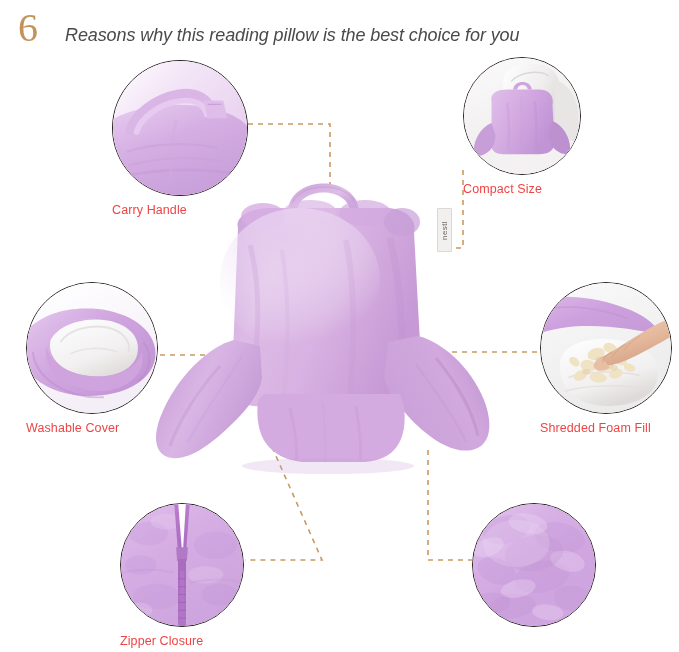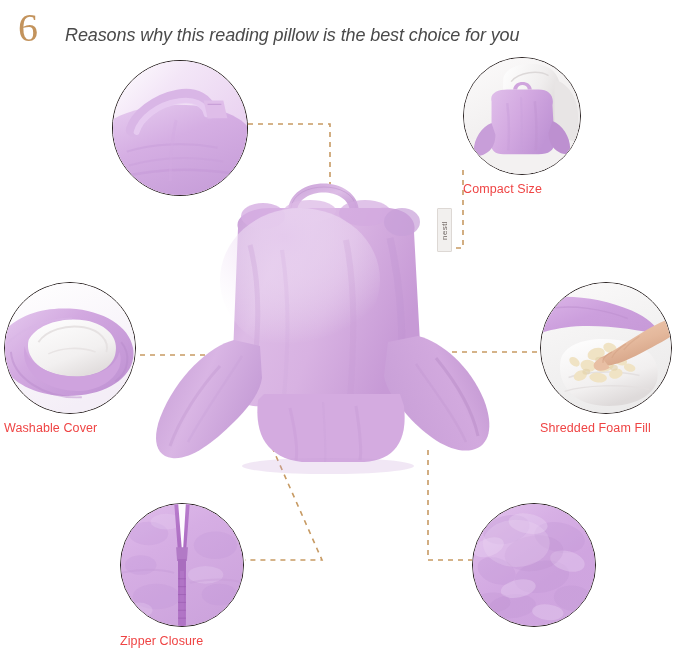--- a/index.html
+++ b/index.html
@@ -247,20 +247,21 @@
         <path d="M 20 70 C 24 56 44 40 66 36 C 84 33 96 40 98 52" fill="none" stroke="#d9b6e6" stroke-width="14" stroke-linecap="round"></path>
         <path d="M 24 72 C 28 58 46 44 66 41 C 82 38 93 44 95 54" fill="none" stroke="#e8cff2" stroke-width="6" stroke-linecap="round" opacity="0.8"></path>
         <path d="M 92 40 L 112 40 L 116 58 L 96 58 Z" fill="#dfbde9"></path>
         <path d="M 96 44 L 110 44" stroke="#c9a0d8" stroke-width="1.2"></path>
         <path d="M 14 92 C 40 84 74 82 106 88" fill="none" stroke="#c79ed9" stroke-width="2" opacity="0.5"></path>
         <path d="M 16 106 C 44 98 78 96 112 102" fill="none" stroke="#c79ed9" stroke-width="2" opacity="0.4"></path>
         <path d="M 8 118 C 40 110 80 108 120 114" fill="none" stroke="#c093d4" stroke-width="2.5" opacity="0.35"></path>
         <path d="M 64 60 C 60 78 58 98 58 122" fill="none" stroke="#d2a9e0" stroke-width="3" opacity="0.4"></path>
       </svg>
     </div>
+    <div class="callout-label">Carry Handle</div>
   </div>
 
   <div class="callout" style="left:463px; top:57px;">
     <div class="callout-circle" style="width:118px; height:118px;">
       <svg class="photo" viewBox="0 0 118 118">
         <defs>
           <linearGradient id="cs-bg" x1="0" y1="0" x2="0.5" y2="1">
             <stop offset="0%" stop-color="#fcfbfb"></stop>
             <stop offset="100%" stop-color="#ebe8e8"></stop>
           </linearGradient>
@@ -290,21 +291,21 @@
 
         <path d="M 50 32 C 51 22 68 22 69 32 L 65 32 C 64 26 55 26 54 32 Z" fill="#cfa4dd"></path>
         <path d="M 44 46 C 46 62 46 80 45 94" fill="none" stroke="#c79ed9" stroke-width="2.5" opacity="0.45"></path>
         <path d="M 72 44 C 74 62 74 80 73 94" fill="none" stroke="#bd90d0" stroke-width="2.5" opacity="0.4"></path>
         <path d="M 58 40 C 59 60 59 80 58 96" fill="none" stroke="#c79ed9" stroke-width="2" opacity="0.3"></path>
       </svg>
     </div>
     <div class="callout-label">Compact Size</div>
   </div>
 
-  <div class="callout" style="left:4px; top:282px;">
+  <div class="callout" style="left:26px; top:282px;">
     <div class="callout-circle" style="width:132px; height:132px;">
       <svg class="photo" viewBox="0 0 132 132">
         <defs>
           <linearGradient id="wc-bg" x1="0" y1="0" x2="0.4" y2="1">
             <stop offset="0%" stop-color="#ffffff"></stop>
             <stop offset="100%" stop-color="#f4eef7"></stop>
           </linearGradient>
           <linearGradient id="wc-cov" x1="0" y1="0" x2="1" y2="0.7">
             <stop offset="0%" stop-color="#e6cbef"></stop>
             <stop offset="45%" stop-color="#d2a8e0"></stop>

